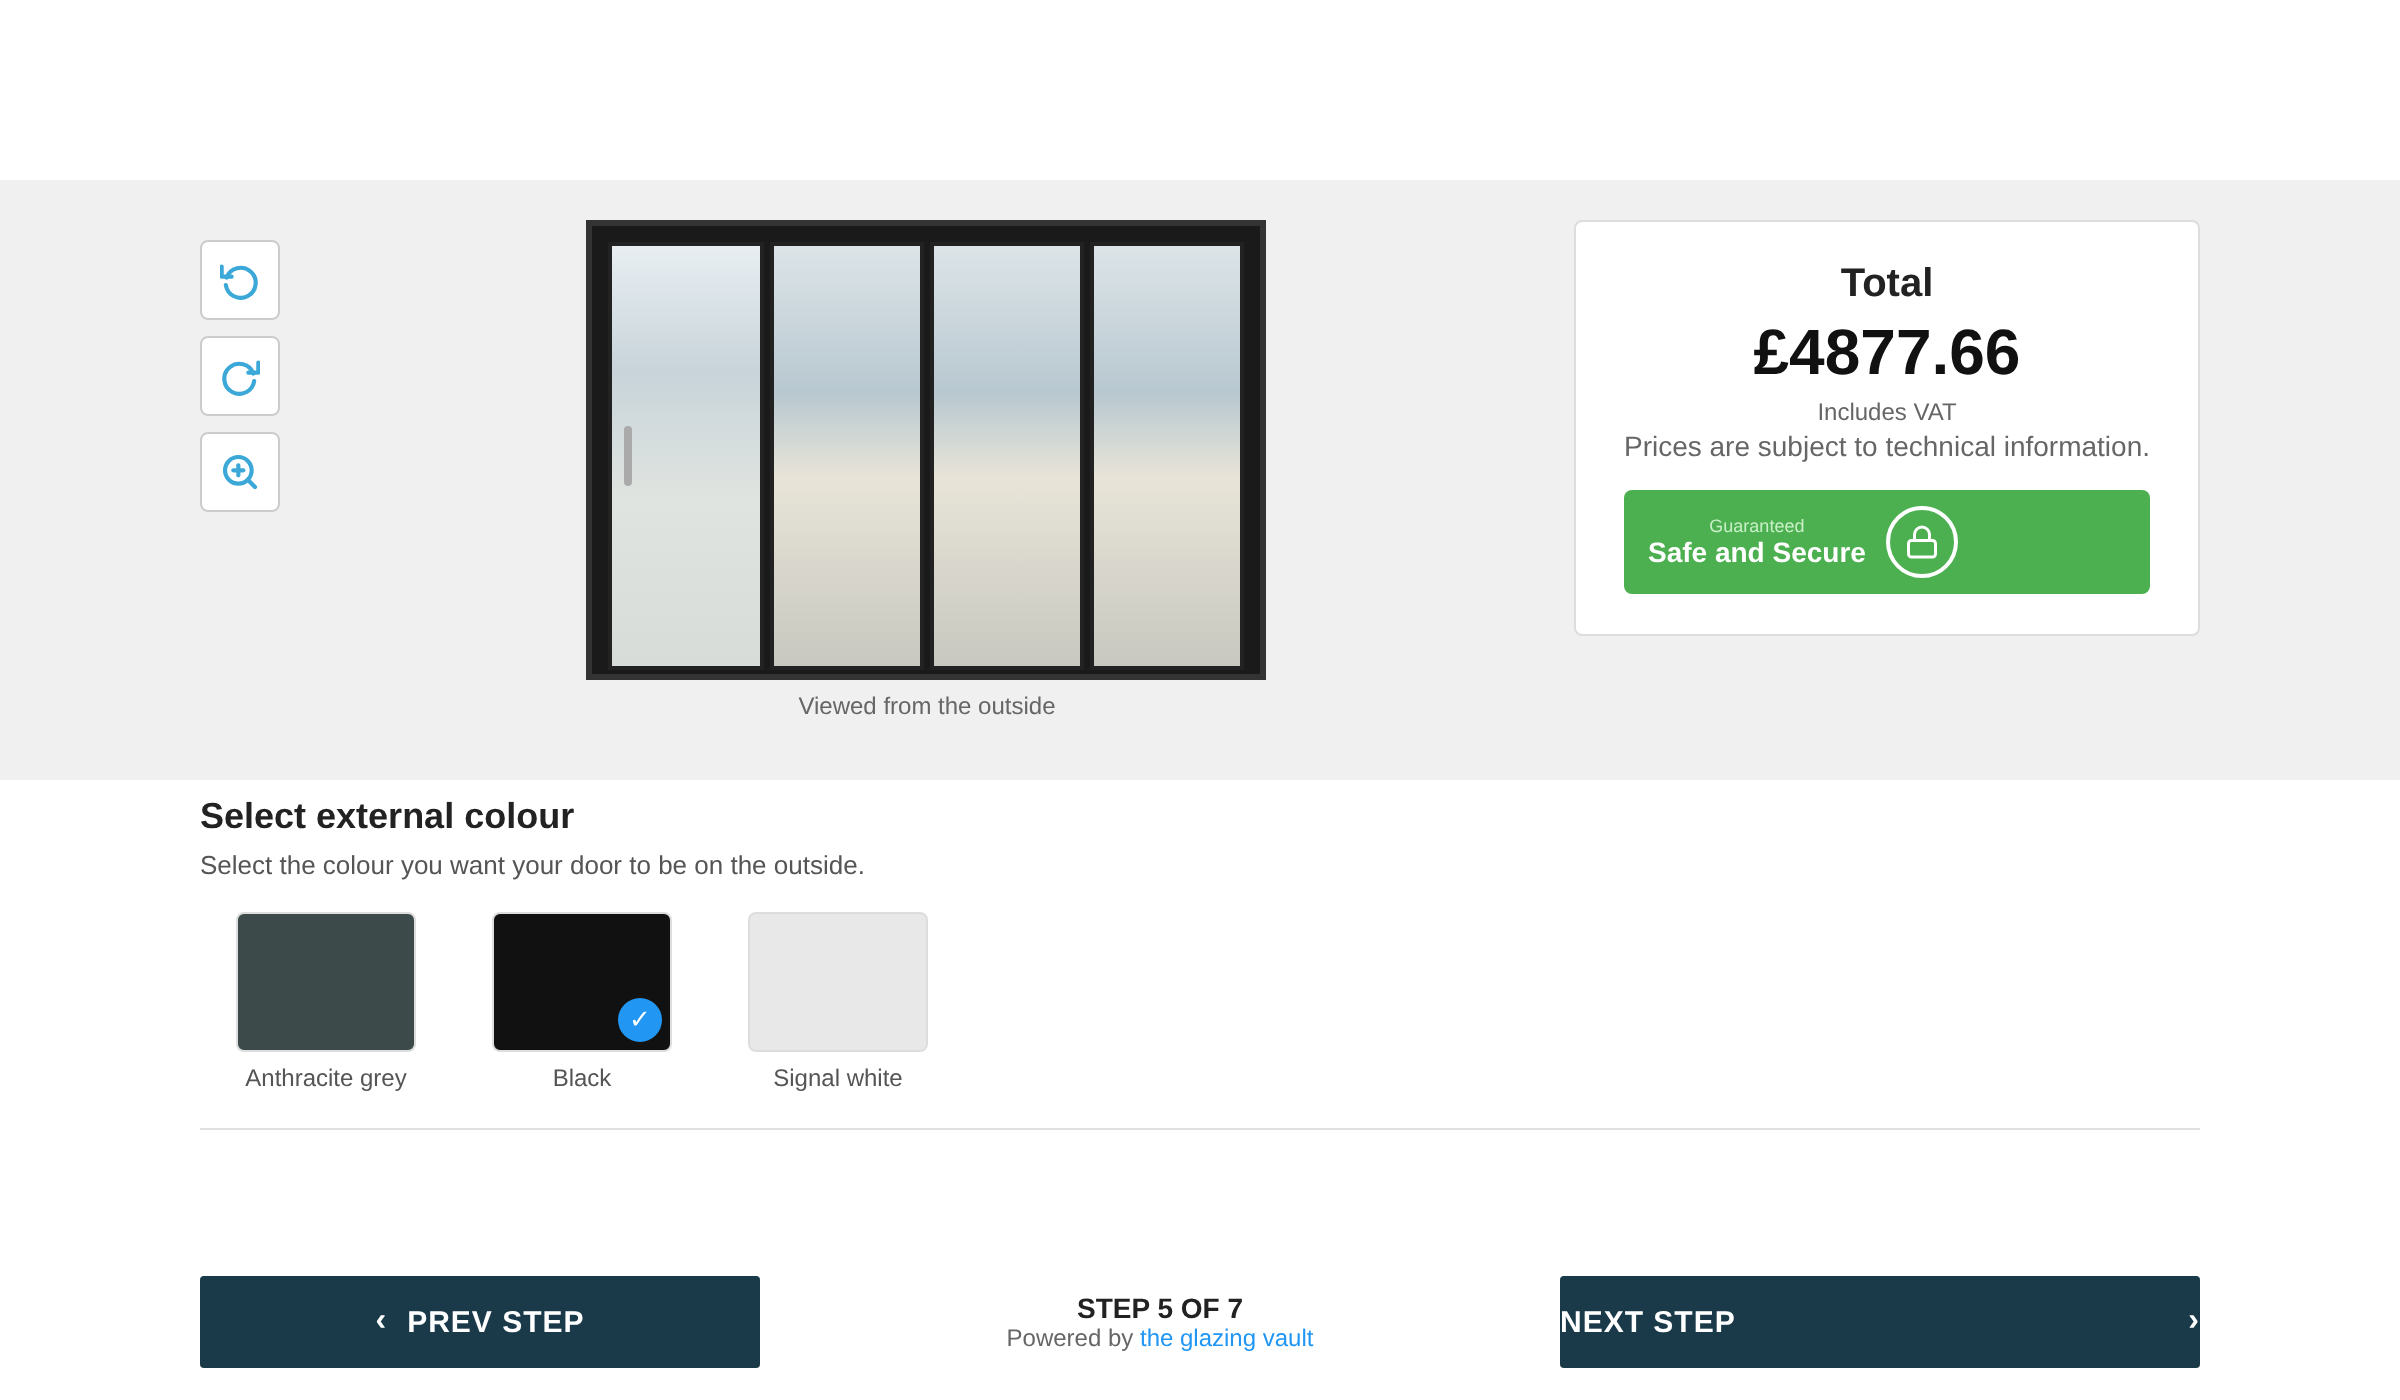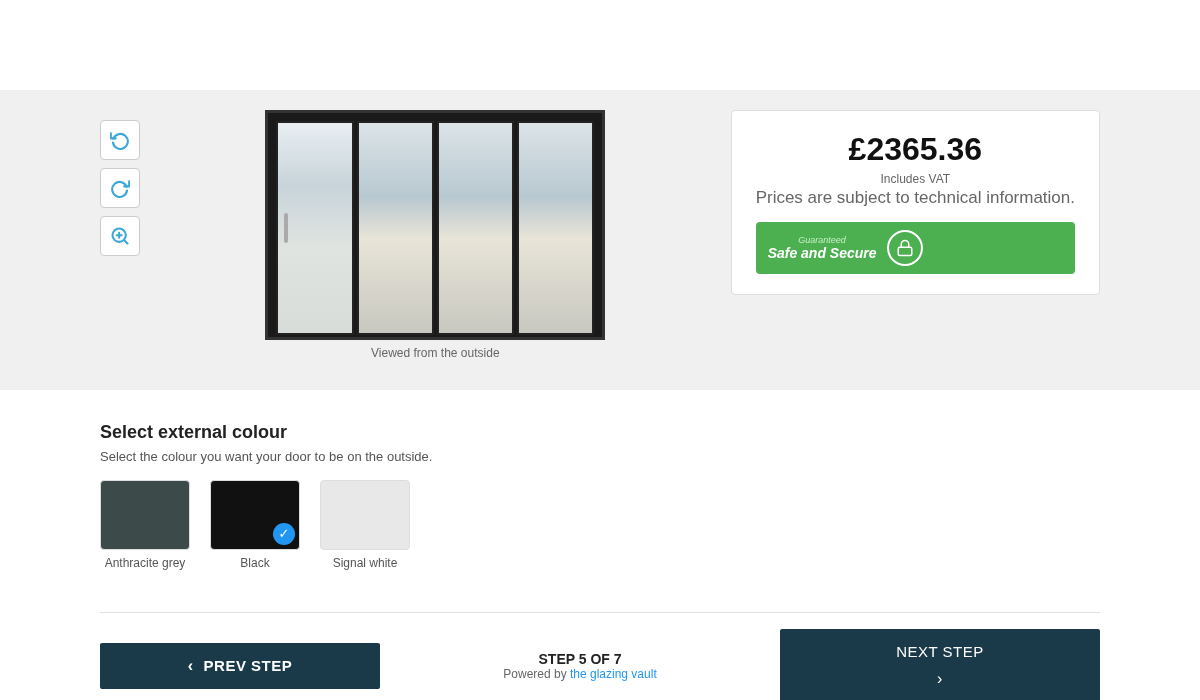--- a/index.html
+++ b/index.html
@@ -159,39 +159,38 @@
       margin-bottom: 4px;
     }
 
     .price-vat {
       font-size: 12px;
       color: #666;
       margin-bottom: 2px;
     }
 
     .price-technical {
-      font-size: 17px;
+      font-size: 14px;
       color: #666;
       margin-bottom: 14px;
     }
 
     .secure-badge {
       background: #4caf50;
       border-radius: 4px;
       padding: 8px 12px;
       display: flex;
       align-items: center;
       gap: 10px;
       color: #fff;
     }
 
     .secure-text {
       display: flex;
       flex-direction: column;
-      font-style: italic;
     }
 
     .guaranteed-label {
       font-size: 9px;
       color: #c8f0c8;
     }
 
     .safe-secure-label {
       font-size: 14px;
       font-weight: bold;
@@ -204,21 +203,21 @@
       border: 2px solid #fff;
       display: flex;
       align-items: center;
       justify-content: center;
       font-size: 18px;
     }
 
     
     .colour-section {
       background: #fff;
-      padding: 32px 100px;
+      padding: 8px 100px;
     }
 
     .colour-title {
       font-size: 18px;
       font-weight: bold;
       color: #222;
       margin-bottom: 6px;
     }
 
     .colour-subtitle {
@@ -232,20 +231,21 @@
       gap: 20px;
       align-items: flex-start;
     }
 
     .colour-option {
       display: flex;
       flex-direction: column;
       align-items: center;
       cursor: pointer;
       width: 90px;
+      margin-left: 18px;
     }
 
     .colour-swatch {
       width: 90px;
       height: 70px;
       border-radius: 4px;
       border: 1px solid #ddd;
       position: relative;
       margin-bottom: 6px;
     }
@@ -307,29 +307,28 @@
       border-radius: 2px;
     }
 
     .next-step-btn {
       background: #1a3a4a;
       color: #fff;
       border: none;
       padding: 14px 0;
       width: 320px;
       font-size: 15px;
-      font-weight: normal;
+      font-weight: bold;
       letter-spacing: 0.5px;
       cursor: pointer;
       display: flex;
       align-items: center;
-      justify-content: flex-end;
+      justify-content: space-between;
       gap: 10px;
       border-radius: 2px;
-      flex-direction: column;
     }
 
     .step-info {
       text-align: center;
     }
 
     .step-label {
       font-size: 14px;
       font-weight: bold;
       color: #222;
@@ -396,21 +395,22 @@
             </div>
             <div class="door-panel">
               <div class="door-panel-inner"></div>
             </div>
           </div>
         </div>
         <span class="viewed-label">Viewed from the outside</span>
       </div>
 
       <div class="price-box">
-        <div class="price-amount">£2365.36</div>
+        <div class="price-total-label">Total</div>
+        <div class="price-amount">£4877.66</div>
         <div class="price-vat">Includes VAT</div>
         <div class="price-technical">Prices are subject to technical information.</div>
         <div class="secure-badge">
           <div class="secure-text">
             <span class="guaranteed-label">Guaranteed</span>
             <span class="safe-secure-label">Safe and Secure</span>
           </div>
           <div class="lock-icon-circle">
             <svg width="18" height="18" viewBox="0 0 24 24" fill="white" stroke="white" stroke-width="1">
               <rect x="3" y="11" width="18" height="11" rx="2" ry="2" fill="none" stroke="white" stroke-width="2"></rect>

